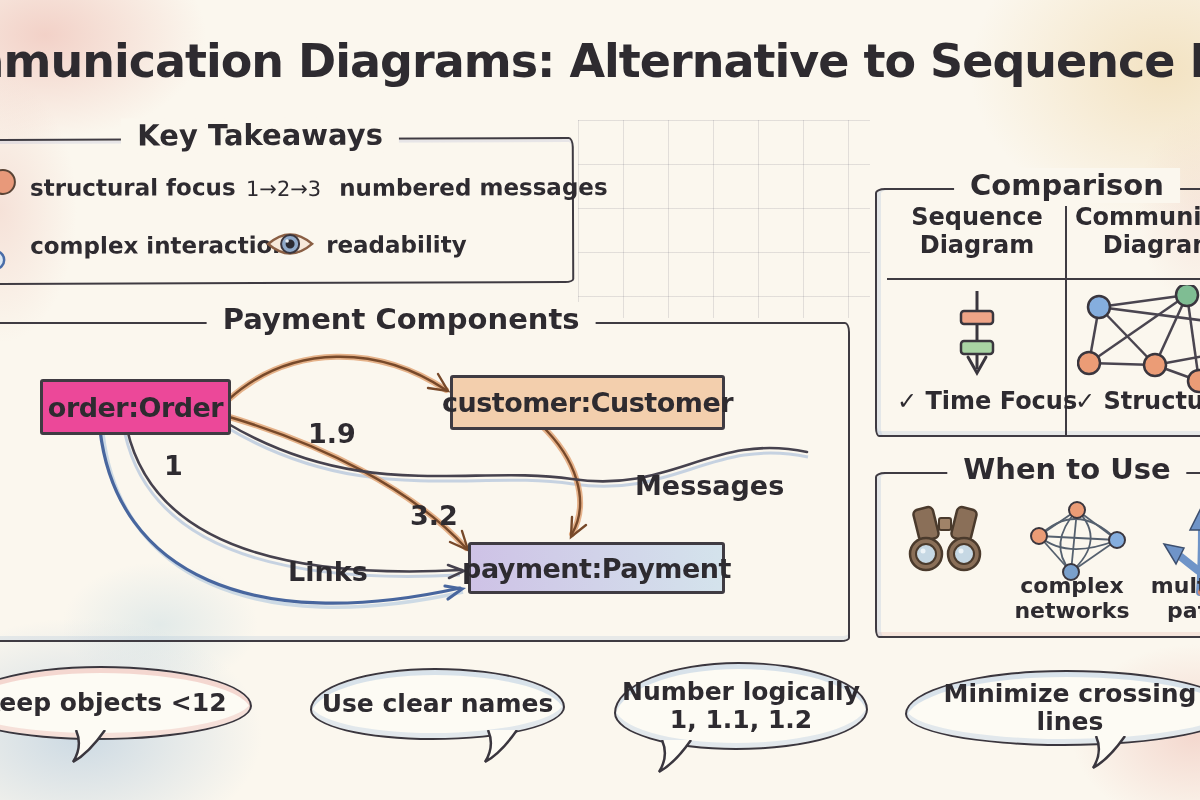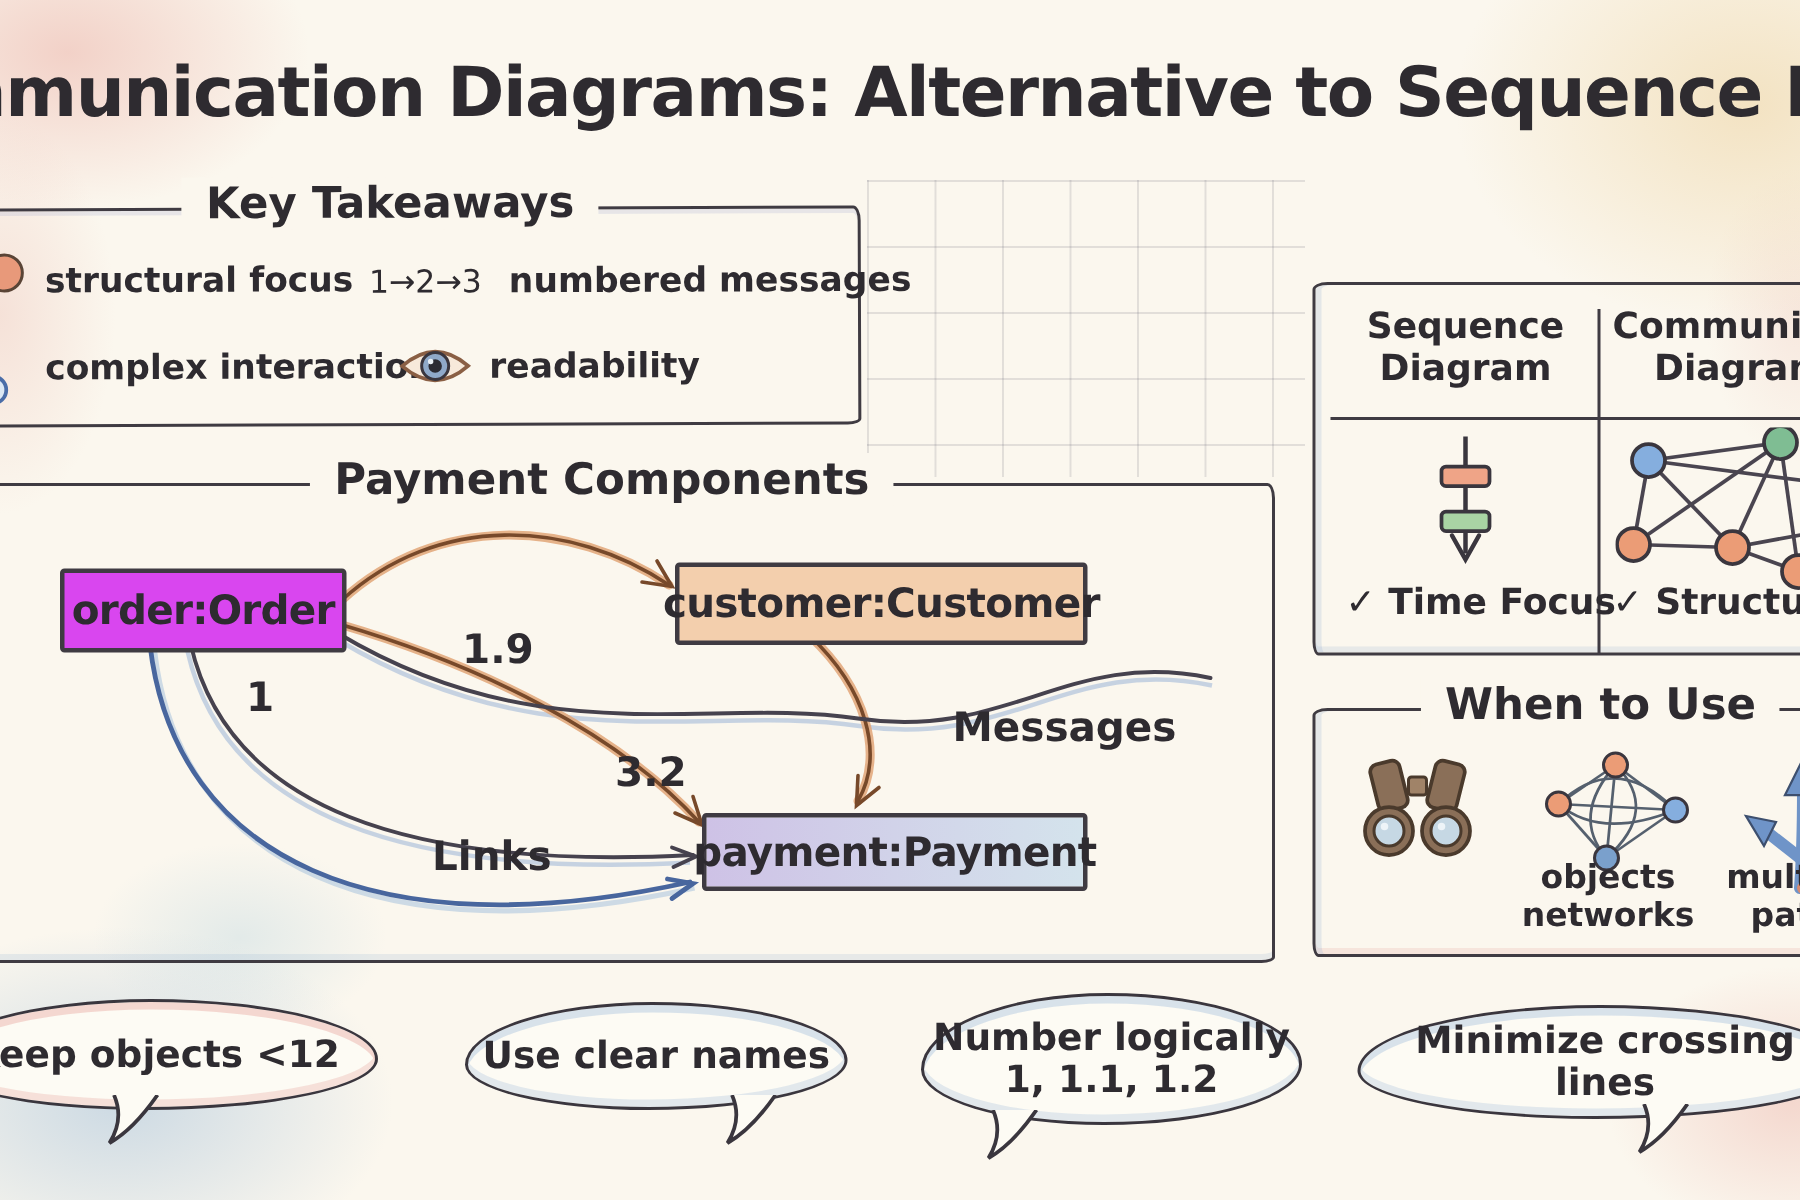--- a/index.html
+++ b/index.html
@@ -101,20 +101,21 @@
       <path d="M3,16 Q25,-3 47,16 Q25,35 3,16 Z" fill="#f7e9da" stroke="#8a5f44" stroke-width="2.5"></path>
       <circle cx="25" cy="16" r="9" fill="#8fa9c9" stroke="#3a363e" stroke-width="2"></circle>
       <circle cx="25" cy="16" r="4.5" fill="#2b2b33"></circle>
       <circle cx="22" cy="13" r="1.8" fill="#e8eef4"></circle>
     </svg>
     <div class="kt-item" style="left:342px; top:92px;">readability</div>
   </div>
 
   <div class="sketch-box" style="left:875px; top:188px; width:380px; height:245px;
               box-shadow: inset 4px 0 0 rgba(160,185,215,0.25), inset 0 -4px 0 rgba(160,185,215,0.22);">
+    <div class="section-title" style="left:50%;">Comparison</div>
 
     <div class="cmp-header" style="left:25px; top:14px; width:150px;">
       <div>Sequence</div>
       <div>Diagram</div>
     </div>
     <div class="cmp-header" style="left:198px; top:14px; width:170px;">
       <div>Communication</div>
       <div>Diagram</div>
     </div>
 
@@ -188,21 +189,21 @@
         <path d="M155,105 C180,215 300,256 490,246"></path>
         <path d="M477,254 L492,247 L476,241"></path>
       </g>
 
       <g fill="none" stroke="#48669e" stroke-width="3.2" stroke-linecap="round">
         <path d="M128,106 C145,250 280,310 488,264"></path>
         <path d="M476,275 L490,265 L473,262"></path>
       </g>
     </svg>
 
-    <div class="node-box" style="left:68px; top:55px; width:185px; height:50px; background:#d946ef;">
+    <div class="node-box" style="left:68px; top:55px; width:185px; height:50px; background:#ec4899;">
       <span>order:Order</span>
     </div>
     <div class="node-box" style="left:478px; top:51px; width:269px; height:49px; background:#f3cfad;text-align:center;">
       <span>customer:Customer</span>
     </div>
     <div class="node-box" style="left:496px; top:218px; width:251px; height:46px; background:linear-gradient(90deg,#cec2e6 0%,#d4e3ec 100%);">
       <span>payment:Payment</span>
     </div>
 
     <div class="flow-label" style="left:336px; top:94px;">1.9</div>
@@ -250,21 +251,21 @@
     <svg width="80" height="100" style="position:absolute; left:285px; top:26px;">
       <path d="M38,92 C40,65 40,45 40,26" fill="none" stroke="#6f94c8" stroke-width="8" stroke-linecap="round"></path>
       <polygon points="40,6 28,30 52,30" fill="#6f94c8" stroke="#3d4f6e" stroke-width="1.5"></polygon>
       <path d="M38,72 C28,64 20,58 14,53" fill="none" stroke="#6f94c8" stroke-width="8" stroke-linecap="round"></path>
       <polygon points="2,44 22,48 14,64" fill="#6f94c8" stroke="#3d4f6e" stroke-width="1.5"></polygon>
       <path d="M40,92 C52,80 58,68 60,54" fill="none" stroke="#d88a70" stroke-width="8" stroke-linecap="round"></path>
       <polygon points="62,36 50,56 72,58" fill="#d88a70" stroke="#7a4434" stroke-width="1.5"></polygon>
     </svg>
 
     <div class="wtu-label" style="left:130px; top:100px; width:130px;">
-      <div>objects</div>
+      <div>complex</div>
       <div>networks</div>
     </div>
     <div class="wtu-label" style="left:260px; top:100px; width:130px;">
       <div>multiple</div>
       <div>paths</div>
     </div>
   </div>
 
   <div class="bubble tint-pink" style="left:-45px; top:666px; width:297px; height:74px;">
     <div class="bubble-ellipse">

